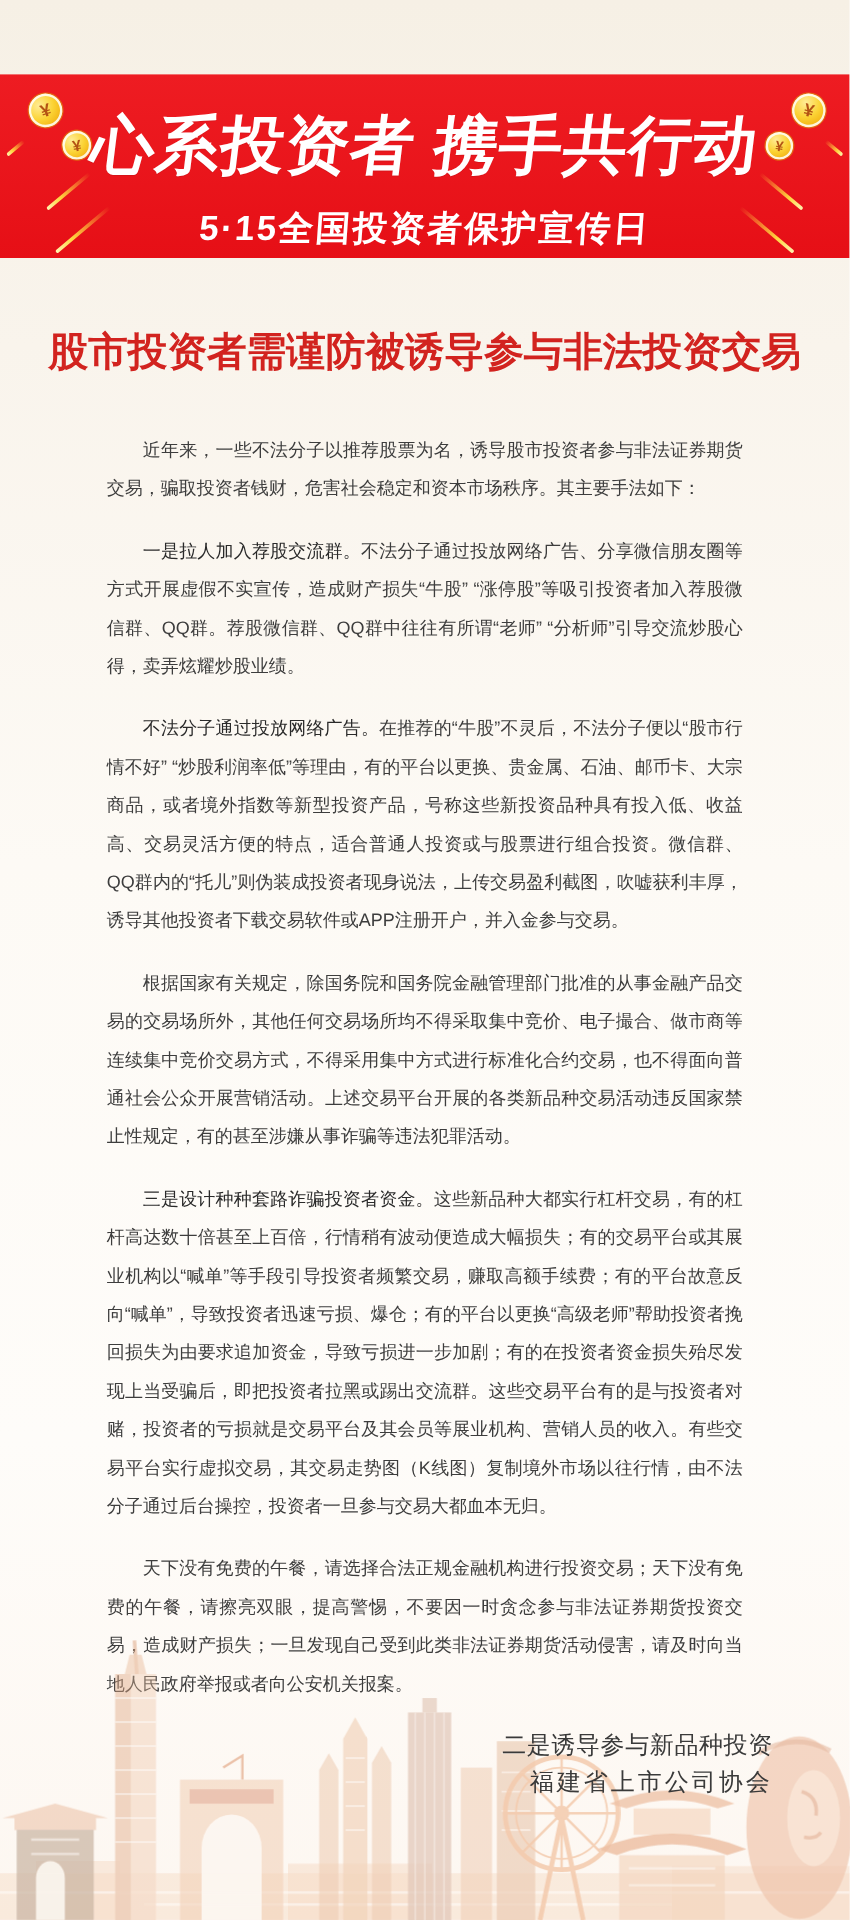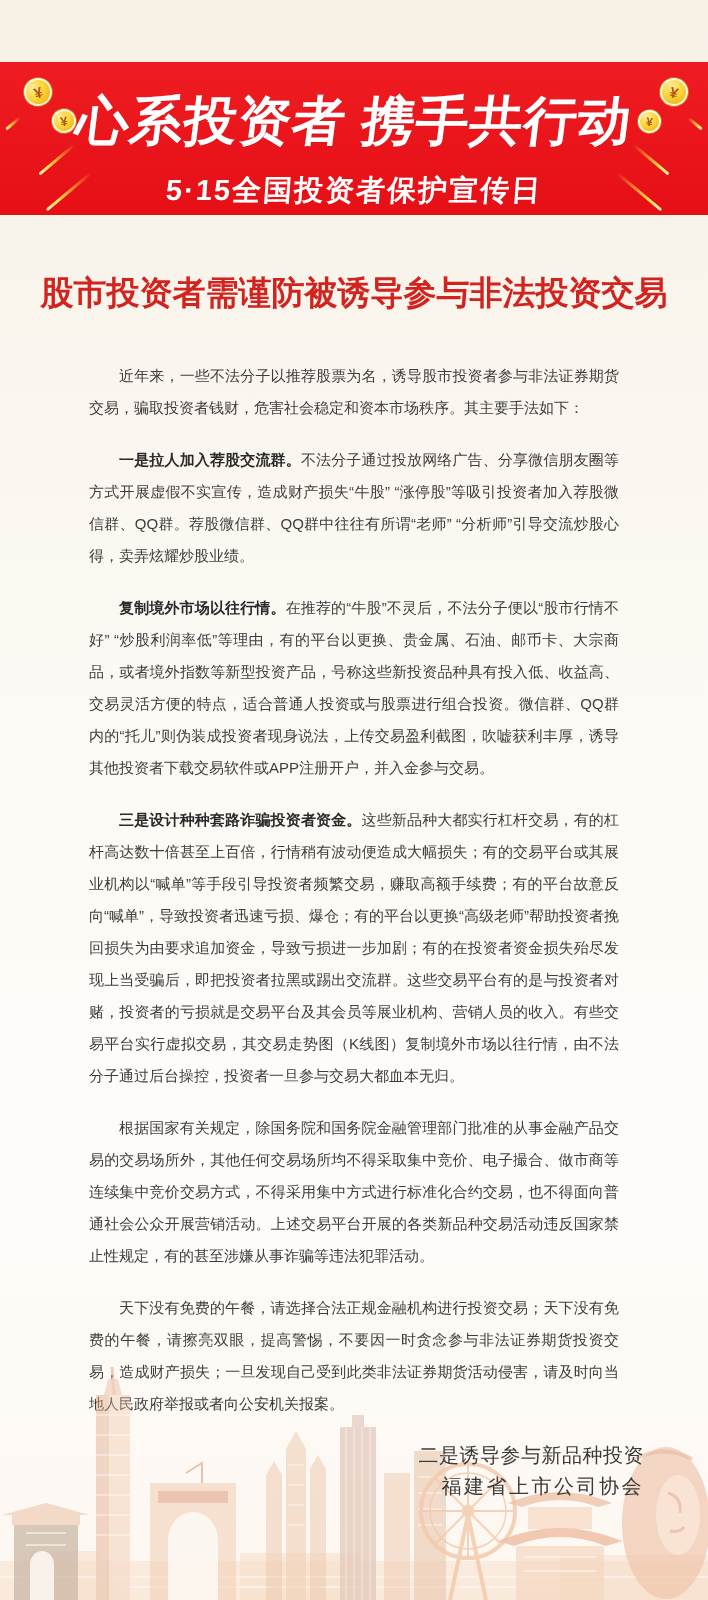--- a/index.html
+++ b/index.html
@@ -72,21 +72,21 @@
   }
   .content {
     margin-top: 44px;
     padding: 0 89px;
     font-size: 15px;
     line-height: 32px;
     color: #3d3d3d;
     text-align: justify;
   }
   .content p { text-indent: 2em; margin-bottom: 20px; }
-  .lead { color: #2a2a2a; font-weight: bold; }
+  .lead { color: #2a2a2a; font-weight: normal; }
 
   
   .signature {
     position: relative; z-index: 2;
     margin-top: 12px;
     padding-right: 64px;
     text-align: right;
     font-size: 20px;
     line-height: 31px;
     color: #3a3a3a;
@@ -117,23 +117,23 @@
   <span class="streak streak-r3"></span>
   <div class="banner-title">心系投资者 携手共行动</div>
   <div class="banner-subtitle">5·15全国投资者保护宣传日</div>
 </div>
 
 <h1 class="headline">股市投资者需谨防被诱导参与非法投资交易</h1>
 
 <div class="content">
   <p><span>近年来，一些不法分子以推荐股票为名，诱导股市投资者参与非法证券期货交易，骗取投资者钱财，危害社会稳定和资本市场秩序。其主要手法如下：</span></p>
   <p><span class="lead">一是拉人加入荐股交流群。</span><span>不法分子通过投放网络广告、分享微信朋友圈等方式开展虚假不实宣传，造成财产损失“牛股” “涨停股”等吸引投资者加入荐股微信群、QQ群。荐股微信群、QQ群中往往有所谓“老师” “分析师”引导交流炒股心得，卖弄炫耀炒股业绩。</span></p>
-  <p><span class="lead">复制境外市场以往行情。</span><span>在推荐的“牛股”不灵后，不法分子便以“股市行情不好” “炒股利润率低”等理由，有的平台以更换、贵金属、石油、邮币卡、大宗商品，或者境外指数等新型投资产品，号称这些新投资品种具有投入低、收益高、交易灵活方便的特点，适合普通人投资或与股票进行组合投资。微信群、QQ群内的“托儿”则伪装成投资者现身说法，上传交易盈利截图，吹嘘获利丰厚，诱导其他投资者下载交易软件或APP注册开户，并入金参与交易。</span></p>
+  <p><span class="lead">不法分子通过投放网络广告。</span><span>在推荐的“牛股”不灵后，不法分子便以“股市行情不好” “炒股利润率低”等理由，有的平台以更换、贵金属、石油、邮币卡、大宗商品，或者境外指数等新型投资产品，号称这些新投资品种具有投入低、收益高、交易灵活方便的特点，适合普通人投资或与股票进行组合投资。微信群、QQ群内的“托儿”则伪装成投资者现身说法，上传交易盈利截图，吹嘘获利丰厚，诱导其他投资者下载交易软件或APP注册开户，并入金参与交易。</span></p>
+  <p><span>根据国家有关规定，除国务院和国务院金融管理部门批准的从事金融产品交易的交易场所外，其他任何交易场所均不得采取集中竞价、电子撮合、做市商等连续集中竞价交易方式，不得采用集中方式进行标准化合约交易，也不得面向普通社会公众开展营销活动。上述交易平台开展的各类新品种交易活动违反国家禁止性规定，有的甚至涉嫌从事诈骗等违法犯罪活动。</span></p>
   <p><span class="lead">三是设计种种套路诈骗投资者资金。</span><span>这些新品种大都实行杠杆交易，有的杠杆高达数十倍甚至上百倍，行情稍有波动便造成大幅损失；有的交易平台或其展业机构以“喊单”等手段引导投资者频繁交易，赚取高额手续费；有的平台故意反向“喊单”，导致投资者迅速亏损、爆仓；有的平台以更换“高级老师”帮助投资者挽回损失为由要求追加资金，导致亏损进一步加剧；有的在投资者资金损失殆尽发现上当受骗后，即把投资者拉黑或踢出交流群。这些交易平台有的是与投资者对赌，投资者的亏损就是交易平台及其会员等展业机构、营销人员的收入。有些交易平台实行虚拟交易，其交易走势图（K线图）复制境外市场以往行情，由不法分子通过后台操控，投资者一旦参与交易大都血本无归。</span></p>
-  <p><span>根据国家有关规定，除国务院和国务院金融管理部门批准的从事金融产品交易的交易场所外，其他任何交易场所均不得采取集中竞价、电子撮合、做市商等连续集中竞价交易方式，不得采用集中方式进行标准化合约交易，也不得面向普通社会公众开展营销活动。上述交易平台开展的各类新品种交易活动违反国家禁止性规定，有的甚至涉嫌从事诈骗等违法犯罪活动。</span></p>
   <p><span>天下没有免费的午餐，请选择合法正规金融机构进行投资交易；天下没有免费的午餐，请擦亮双眼，提高警惕，不要因一时贪念参与非法证券期货投资交易，造成财产损失；一旦发现自己受到此类非法证券期货活动侵害，请及时向当地人民政府举报或者向公安机关报案。</span></p>
 </div>
 
 <div class="signature">
   <div class="sig-1">二是诱导参与新品种投资</div>
   <div class="sig-2">福建省上市公司协会</div>
 
 </div>
 
 <svg class="skyline" viewBox="0 0 708 235" xmlns="http://www.w3.org/2000/svg">

